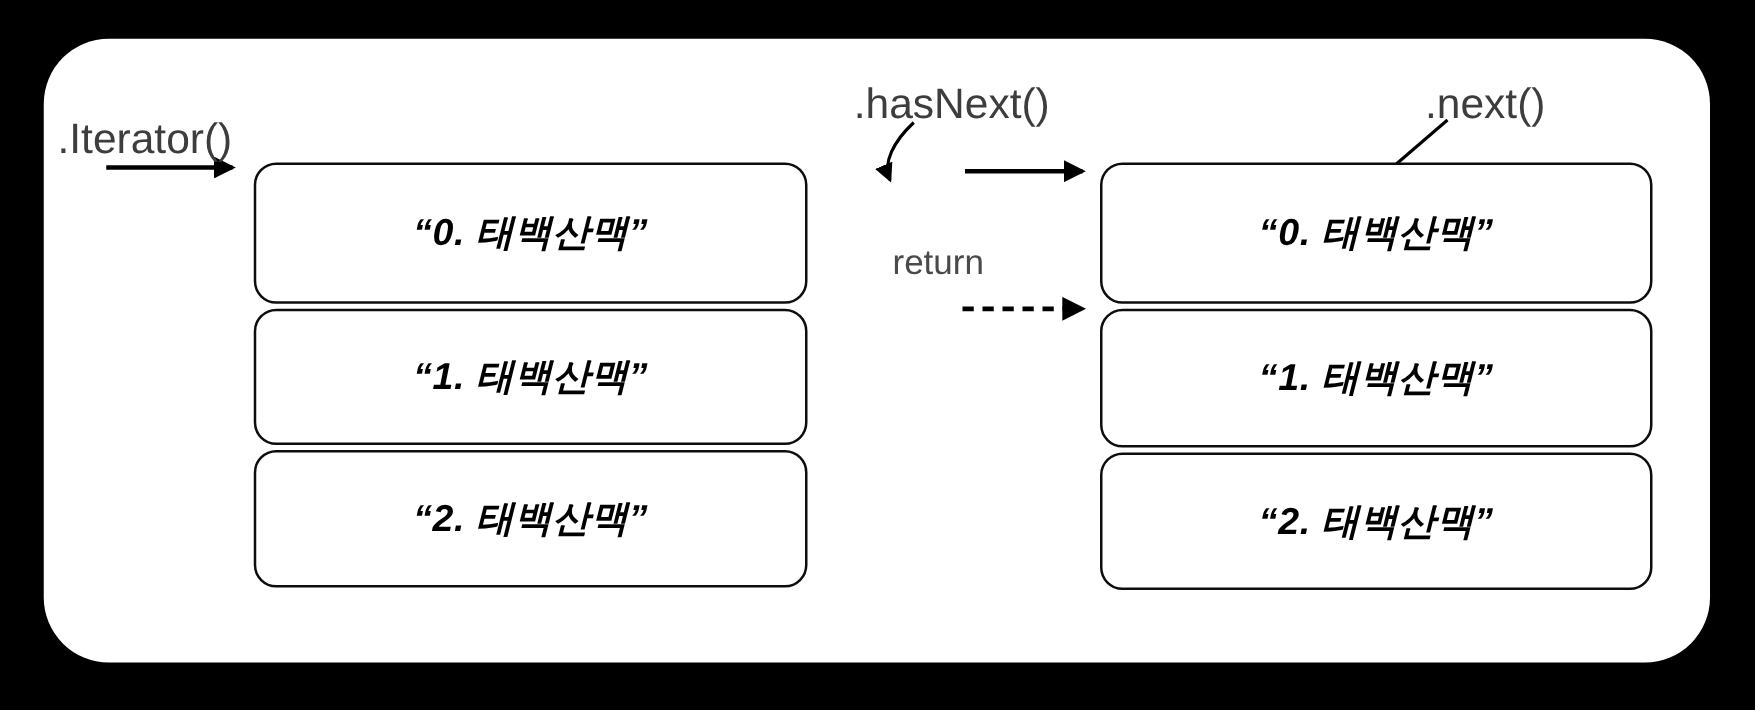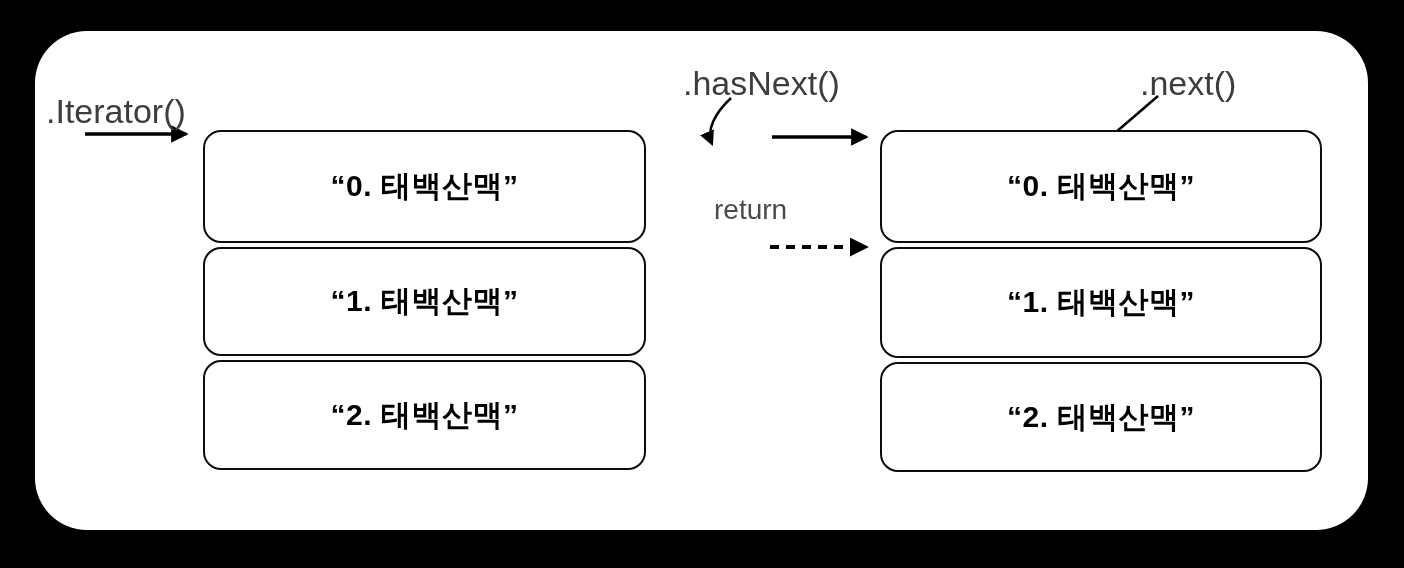--- a/index.html
+++ b/index.html
@@ -47,20 +47,21 @@
     background: #ffffff;
     border: 2.5px solid #0d0d0d;
     border-radius: 18px;
     display: flex;
     align-items: center;
     justify-content: center;
     font-size: 30px;
     font-weight: 700;
     color: #000000;
     letter-spacing: 0.5px;
+    font-style: italic;
   }
   .arrows {
     position: absolute;
     left: 0;
     top: 0;
     width: 1404px;
     height: 568px;
     pointer-events: none;
   }
 </style>

